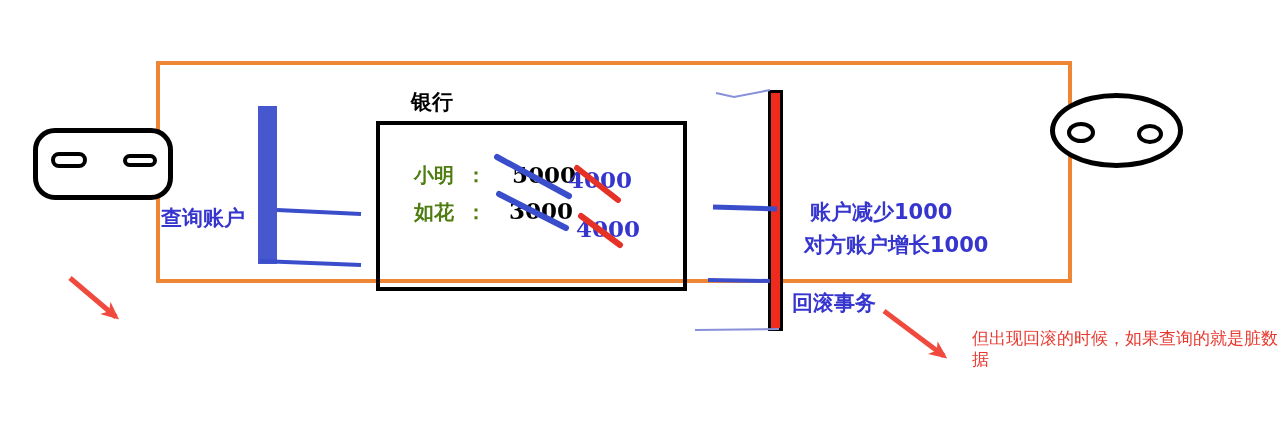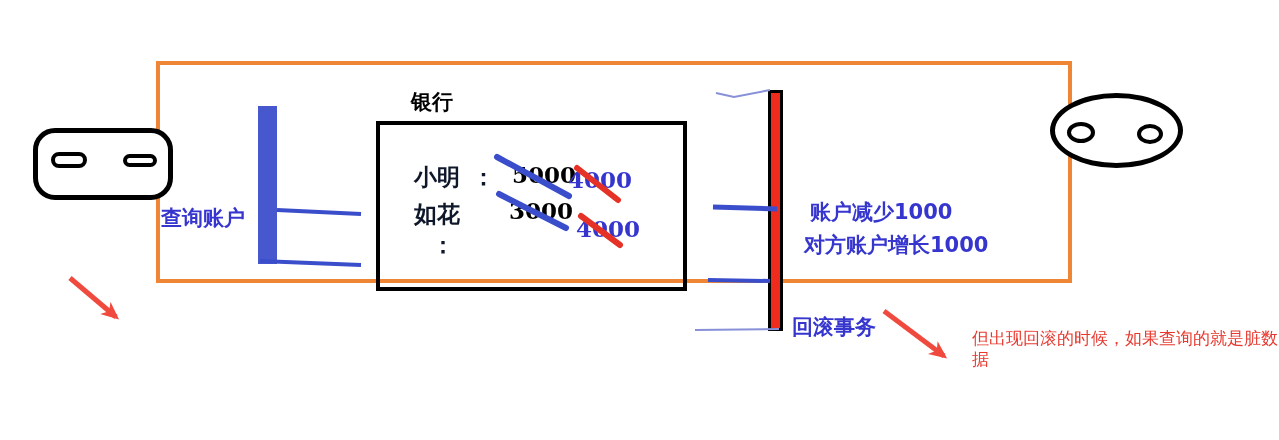--- a/index.html
+++ b/index.html
@@ -55,34 +55,34 @@
     left:376px;top:121px;width:311px;height:170px;
     border:4px solid #000;box-sizing:border-box;background:transparent;z-index:2;
   }
   
   .red-bar{
     left:768px;top:90px;width:15px;height:241px;
     background:#ef2b1d;border:3px solid #000;box-sizing:border-box;z-index:3;
   }
   .t{position:absolute;white-space:nowrap;}
   .bank-title{left:411px;top:88px;font-size:21px;font-weight:bold;color:#000;z-index:4;}
-  .acct-row{display:flex;z-index:4;font-size:23px;font-weight:bold;color:#0f172a;align-items:center;}
+  .acct-row{display:flex;z-index:4;font-size:20px;font-weight:bold;color:#4d7c0f;}
   .acct-row .colon{margin-left:12px;}
   .row1-name{left:414px;top:162px;}
-  .row2-name{left:414px;top:199px;flex-direction:column;}
+  .row2-name{left:414px;top:199px;}
   .num{font-family:"DejaVu Serif","Liberation Serif",serif;font-weight:bold;font-size:23px;z-index:4;}
   .row1-old{left:512px;top:161px;color:#000;}
   .row1-new{left:568px;top:166px;color:#3636cf;}
   .row2-old{left:509px;top:197px;color:#000;}
   .row2-new{left:576px;top:215px;color:#3636cf;}
   .blue-label{font-size:21px;font-weight:bold;color:#3636cf;z-index:4;}
   .query-label{left:161px;top:204px;font-family:Liberation Mono, monospace;}
   .decrease-label{left:810px;top:198px;text-align:right;}
   .increase-label{left:804px;top:231px;text-align:center;}
-  .rollback-label{left:792px;top:289px;margin-top:24px;}
+  .rollback-label{left:792px;top:289px;}
   .red-note{
     position:absolute;font-size:17px;line-height:21px;color:#e8392f;
     white-space:pre-line;z-index:4;
   }
   .left-note{left:166px;top:317px;width:340px;}
   .right-note{left:972px;top:328px;width:320px;}
   .overlay{left:0;top:0;width:1279px;height:440px;z-index:5;pointer-events:none;}
 </style>
 </head>
 <body>

